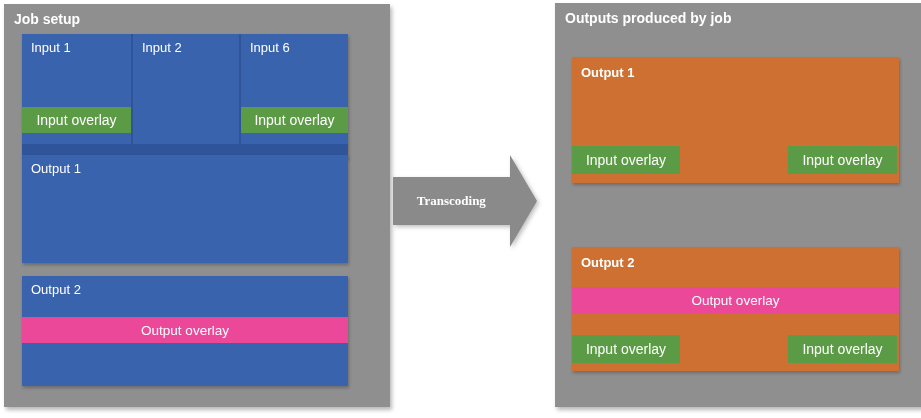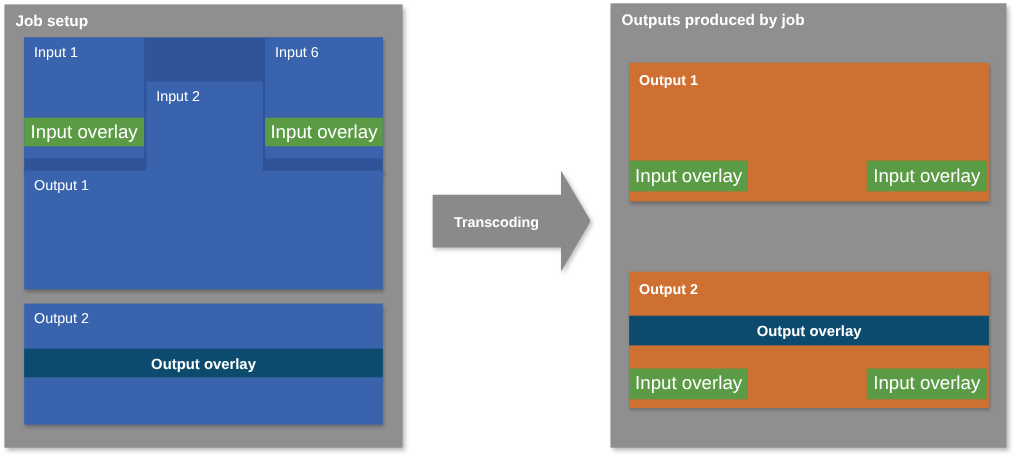--- a/index.html
+++ b/index.html
@@ -13,20 +13,21 @@
     width: 921px;
     height: 418px;
     background: #ffffff;
     overflow: hidden;
     color: #ffffff;
   }
   .panel {
     position: absolute;
     background: #8F8F8F;
     box-shadow: 2px 3px 4px rgba(0,0,0,0.28);
+    padding-left: 24px;
   }
   #left-panel  { left: 4px;   top: 4px; width: 362px; height: 403px; }
   #right-panel { left: 555px; top: 3px; width: 360px; height: 404px; }
   .panel-title {
     position: absolute;
     left: 10px;
     top: 7px;
     font-size: 14px;
     font-weight: bold;
     white-space: nowrap;
@@ -46,62 +47,62 @@
   }
   .bold { font-weight: bold; }
 
   
   #inputs-box {
     left: 18px; top: 30px; width: 326px; height: 124px;
     background: #2F5499;
   }
   .input-col { position: absolute; top: 0; height: 110px; background: #3A63AD; }
   #input-col-1 { left: 0;    width: 109px; }
-  #input-col-2 { left: 111px; width: 106px; margin-top: 40px; }
+  #input-col-2 { left: 111px; width: 106px; }
   #input-col-3 { left: 219px; width: 107px; }
 
   .green-overlay {
     position: absolute;
     background: #5C9B45;
     display: flex;
     align-items: center;
     justify-content: center;
-    font-size: 17px;
+    font-size: 14px;
     white-space: nowrap;
   }
   .input-col .green-overlay { left: 0; top: 73px; width: 100%; height: 26px; }
 
   
   #left-output-1 { left: 18px; top: 151px; width: 326px; height: 108px; }
   #left-output-2 { left: 18px; top: 272px; width: 326px; height: 110px; }
   .note {
     position: absolute;
     left: 0; top: 26px; width: 100%;
     text-align: center;
     font-style: italic;
     font-size: 15px;
   }
   .gold-band {
     position: absolute;
     left: 0; width: 100%;
-    background: #0c4a6e;
+    background: #ec4899;
     display: flex;
     align-items: center;
     justify-content: center;
     font-size: 13.5px;
     white-space: nowrap;
-    font-weight: bold;
   }
   #left-output-2 .gold-band { top: 41px; height: 26px; }
 
   
   #arrow {
     position: absolute;
     left: 393px; top: 155px; width: 144px; height: 92px;
     filter: drop-shadow(2px 2px 2px rgba(0,0,0,0.25));
+    font-family: Liberation Serif, serif;
   }
   #arrow .arrow-shape {
     position: absolute;
     inset: 0;
     background: #8A8A8A;
     clip-path: polygon(0 24%, 81.25% 24%, 81.25% 0, 100% 50%, 81.25% 100%, 81.25% 76%, 0 76%);
   }
   #arrow .arrow-label {
     position: absolute;
     left: 0; right: 19%; top: 24%; bottom: 24%;

